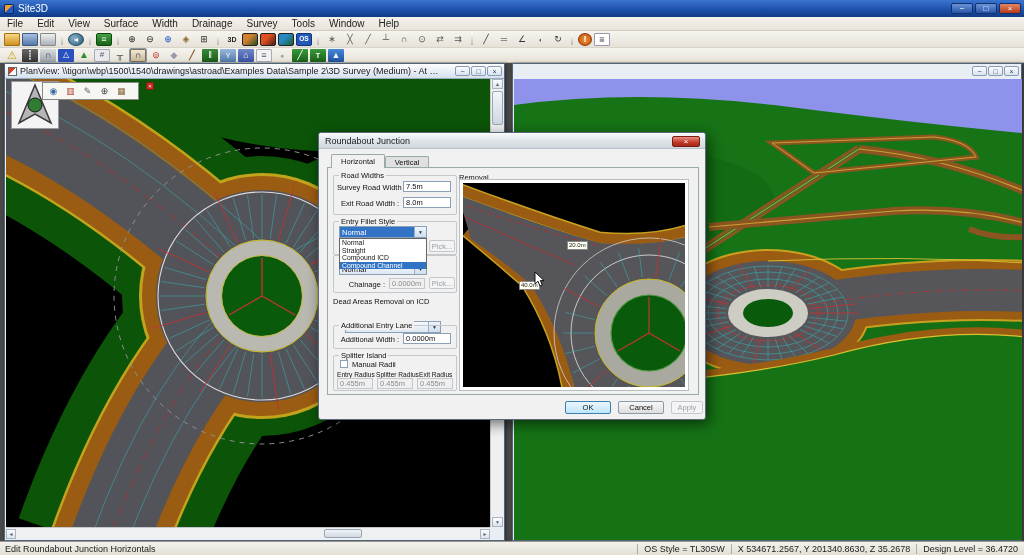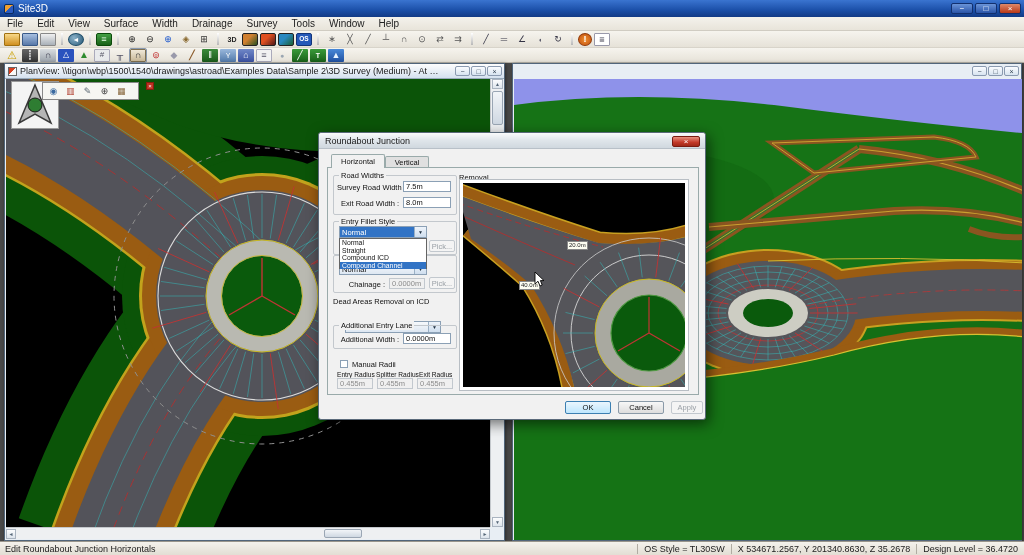--- a/index.html
+++ b/index.html
@@ -450,20 +450,23 @@
       <span class="txt">Auto</span>
       <span class="arr">▼</span>
     </div>
 
     <div class="grp" style="left:14px;top:192px;width:124px;height:24px">
       <span class="glabel" style="left:5px;top:-5px">Additional Entry Lane</span>
     </div>
     <div class="lbl r" style="left:18px;top:202px;width:62px">Additional Width :</div>
     <div class="fld" style="left:84px;top:200px;width:48px">0.0000m</div>
 
+    <div class="grp" style="left:14px;top:222px;width:124px;height:36px">
+      <span class="glabel" style="left:5px;top:-5px">Splitter Island</span>
+    </div>
     <div class="cb" style="left:21px;top:227px"></div>
     <div class="lbl" style="left:33px;top:227px">Manual Radii</div>
     <div class="lbl" style="left:18px;top:238px;font-size:6.6px">Entry Radius</div>
     <div class="lbl" style="left:57px;top:238px;font-size:6.6px">Splitter Radius</div>
     <div class="lbl" style="left:100px;top:238px;font-size:6.6px">Exit Radius</div>
     <div class="fld dis" style="left:18px;top:245px;width:36px">0.455m</div>
     <div class="fld dis" style="left:58px;top:245px;width:36px">0.455m</div>
     <div class="fld dis" style="left:98px;top:245px;width:36px">0.455m</div>
 
     <div class="lbl" style="left:140px;top:40px">Removal</div>

